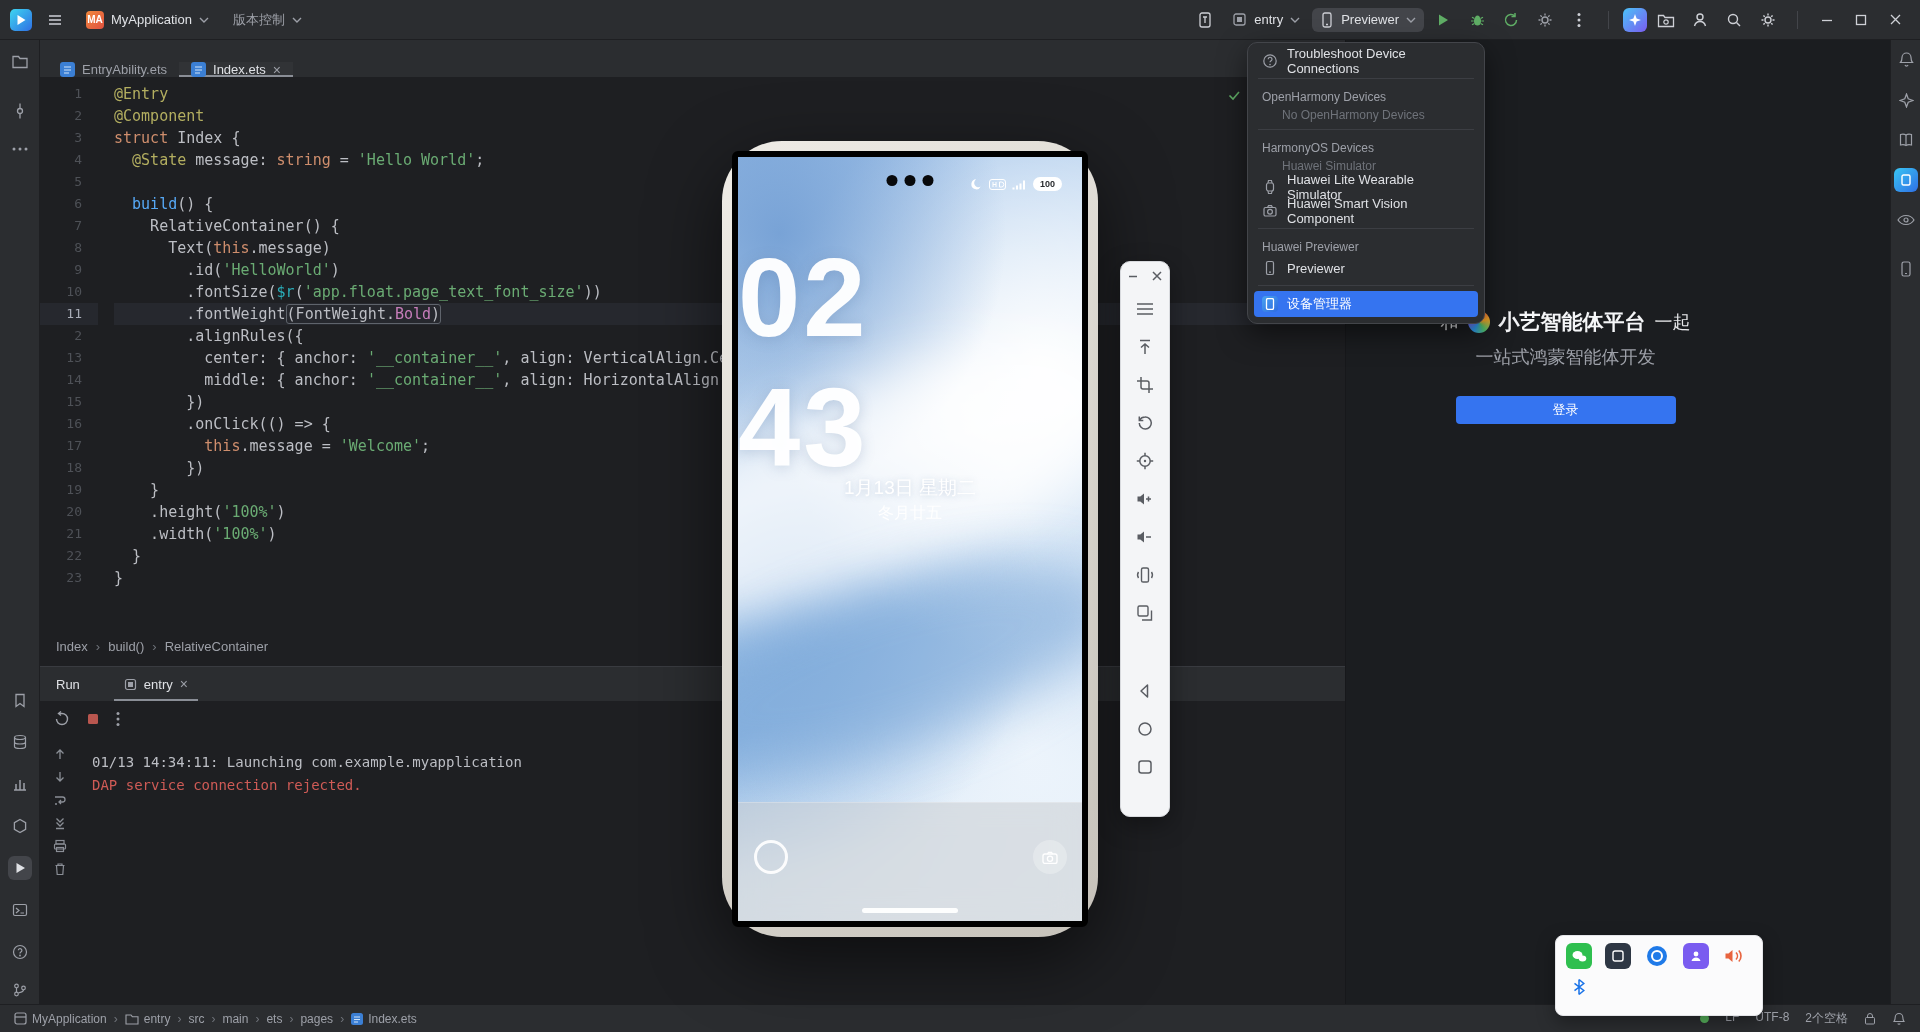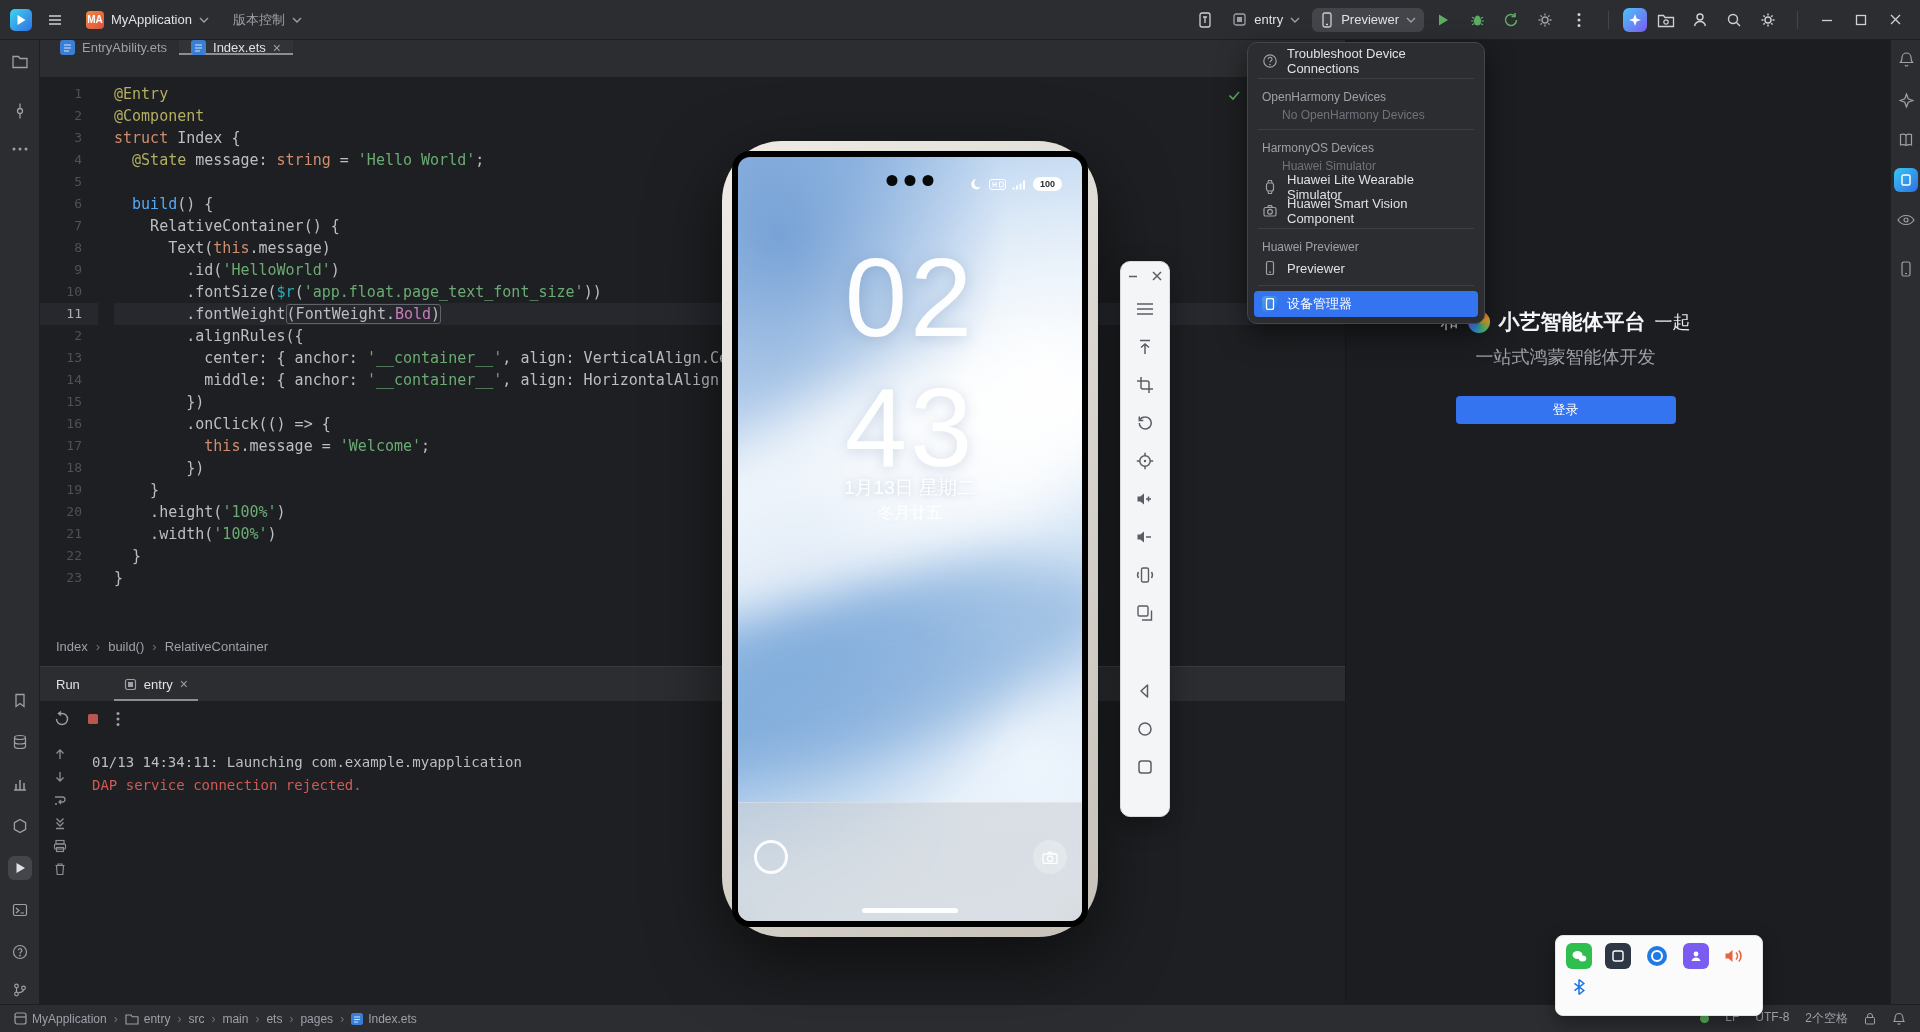--- a/index.html
+++ b/index.html
@@ -26,21 +26,21 @@
 #leftstrip{position:absolute;left:0;top:40px;width:40px;height:964px;background:#2b2d30;border-right:1px solid #1e1f22;z-index:10}
 .ls-icon{position:absolute;left:8px;width:24px;height:24px;display:flex;align-items:center;justify-content:center;border-radius:6px;cursor:pointer}
 .ls-icon.active{background:#43454a}
 
 
 #rightstrip{position:absolute;left:1890px;top:40px;width:30px;height:964px;background:#2b2d30;border-left:1px solid #1e1f22;z-index:10}
 .rs-icon{position:absolute;left:3px;width:24px;height:24px;display:flex;align-items:center;justify-content:center;border-radius:6px;cursor:pointer}
 #rs-previewer{background:linear-gradient(135deg,#39c6f4,#2f6fe4)}
 
 
-#tabbar{position:absolute;left:40px;top:40px;width:1305px;height:38px;background:#2b2d30;border-bottom:1px solid #1e1f22;display:flex;align-items:flex-start;padding-left:8px;z-index:5}
+#tabbar{position:absolute;left:40px;top:40px;width:1305px;height:38px;background:#2b2d30;border-bottom:1px solid #1e1f22;display:flex;align-items:flex-end;padding-left:8px;z-index:5}
 .tab{display:flex;align-items:center;gap:7px;padding:0 12px;color:#9da0a8;cursor:pointer}
 .tab.active{color:#dfe1e5;background:rgba(255,255,255,.03);box-shadow:inset 0 -2px 0 #8a8e96}
 .tab .close{color:#9da0a8;font-size:14px;line-height:1}
 
 
 #editor{position:absolute;left:40px;top:78px;width:1305px;height:561px;background:#1e1f22;display:flex;z-index:1}
 #gutter{width:58px;padding-top:5px;font:13px/22px "DejaVu Sans Mono",monospace;color:#4e5157}
 #gutter .ln{height:22px;text-align:right;padding-right:16px;cursor:pointer}
 #gutter .ln.cur{color:#a9adb7;background:#26282e}
 #code{flex:1;padding-top:5px;padding-left:16px;font:15px/22px "DejaVu Sans Mono",monospace;white-space:pre;color:#bcbec4;position:relative}
@@ -79,35 +79,35 @@
 #login-btn{margin-top:27px;width:220px;height:28px;border-radius:4px;background:#3574f0;color:#fff;display:flex;align-items:center;justify-content:center;cursor:pointer}
 
 
 #statusbar{position:absolute;left:0;top:1004px;width:1920px;height:28px;background:#2b2d30;border-top:1px solid #1e1f22;display:flex;align-items:center;justify-content:space-between;padding:0 14px;font-size:12px;color:#9da0a8;z-index:15}
 #sb-path{display:flex;align-items:center;gap:7px}
 #sb-right{display:flex;align-items:center;gap:16px}
 .sb-dot{width:9px;height:9px;border-radius:50%;background:#57b35c}
 
 
 #phone{position:absolute;left:722px;top:141px;width:376px;height:796px;border-radius:60px;padding:10px;background:linear-gradient(135deg,#efece6,#c6c2ba);box-shadow:0 24px 70px rgba(0,0,0,.55);z-index:30}
-#screen{position:relative;width:356px;height:776px;border-radius:18px;border:6px solid #000;overflow:hidden;
+#screen{position:relative;width:356px;height:776px;border-radius:6px;border:6px solid #000;overflow:hidden;
  background:
   radial-gradient(120% 60% at 12% 10%, rgba(110,155,210,.85), rgba(110,155,210,0) 55%),
   radial-gradient(140% 70% at 88% 28%, rgba(255,255,255,.9), rgba(255,255,255,0) 55%),
   radial-gradient(120% 60% at 15% 58%, rgba(125,170,220,.8), rgba(125,170,220,0) 60%),
   radial-gradient(150% 70% at 85% 78%, rgba(238,245,252,.95), rgba(238,245,252,0) 60%),
   linear-gradient(162deg,#9dc0e8 0%,#cadef3 22%,#eff5fb 40%,#aecdec 56%,#9cc0e7 66%,#d9e8f6 82%,#eef4fa 100%)}
 .wave{position:absolute;border-radius:50%;filter:blur(26px)}
 #wave1{width:520px;height:200px;left:-130px;top:230px;background:rgba(255,255,255,.75);transform:rotate(-22deg)}
 #wave2{width:460px;height:160px;left:-80px;top:430px;background:rgba(120,165,215,.55);transform:rotate(-18deg)}
 #punch{position:absolute;top:18px;left:50%;transform:translateX(-50%);display:flex;gap:7px}
 #punch .dot{width:11px;height:11px;border-radius:50%;background:#08090b}
 #p-status{position:absolute;top:20px;right:20px;display:flex;align-items:center;gap:6px}
 #battery{min-width:29px;height:14px;border-radius:7px;background:#fff;color:#2a2c2f;font-size:9px;font-weight:bold;display:flex;align-items:center;justify-content:center;padding:0 4px}
-#clock{position:absolute;top:76px;left:0;width:100%;text-align:center;font-size:112px;line-height:130px;font-weight:400;color:rgba(255,255,255,.97);letter-spacing:3px;text-shadow:0 2px 14px rgba(90,120,160,.25)}
+#clock{position:absolute;top:76px;left:0;width:100%;text-align:left;font-size:112px;line-height:130px;font-weight:700;color:rgba(255,255,255,.97);letter-spacing:3px;text-shadow:0 2px 14px rgba(90,120,160,.25)}
 #p-date{position:absolute;top:318px;left:0;width:100%;text-align:center;font-size:19px;color:#fff;text-shadow:0 1px 6px rgba(90,120,160,.35)}
 #p-lunar{position:absolute;top:346px;left:0;width:100%;text-align:center;font-size:16px;color:rgba(255,255,255,.95)}
 #frost{position:absolute;left:0;right:0;bottom:0;height:119px;background:rgba(203,206,210,.55);backdrop-filter:blur(14px);border-top:1px solid rgba(255,255,255,.25)}
 #btn-voice{position:absolute;left:16px;bottom:47px;width:34px;height:34px;border-radius:50%;border:3px solid rgba(255,255,255,.92);cursor:pointer}
 #btn-camera{position:absolute;right:15px;bottom:47px;width:34px;height:34px;border-radius:50%;background:rgba(255,255,255,.28);display:flex;align-items:center;justify-content:center;cursor:pointer}
 #homebar{position:absolute;bottom:8px;left:50%;transform:translateX(-50%);width:96px;height:5px;border-radius:3px;background:rgba(255,255,255,.95)}
 
 
 #simbar{position:absolute;left:1120px;top:261px;width:50px;height:556px;background:#f4f5f7;border:1px solid #d8dade;border-radius:10px;box-shadow:0 8px 24px rgba(0,0,0,.35);z-index:32;display:flex;flex-direction:column;align-items:center;padding-top:8px}
 #simbar .winrow{display:flex;gap:12px;margin-bottom:8px}

